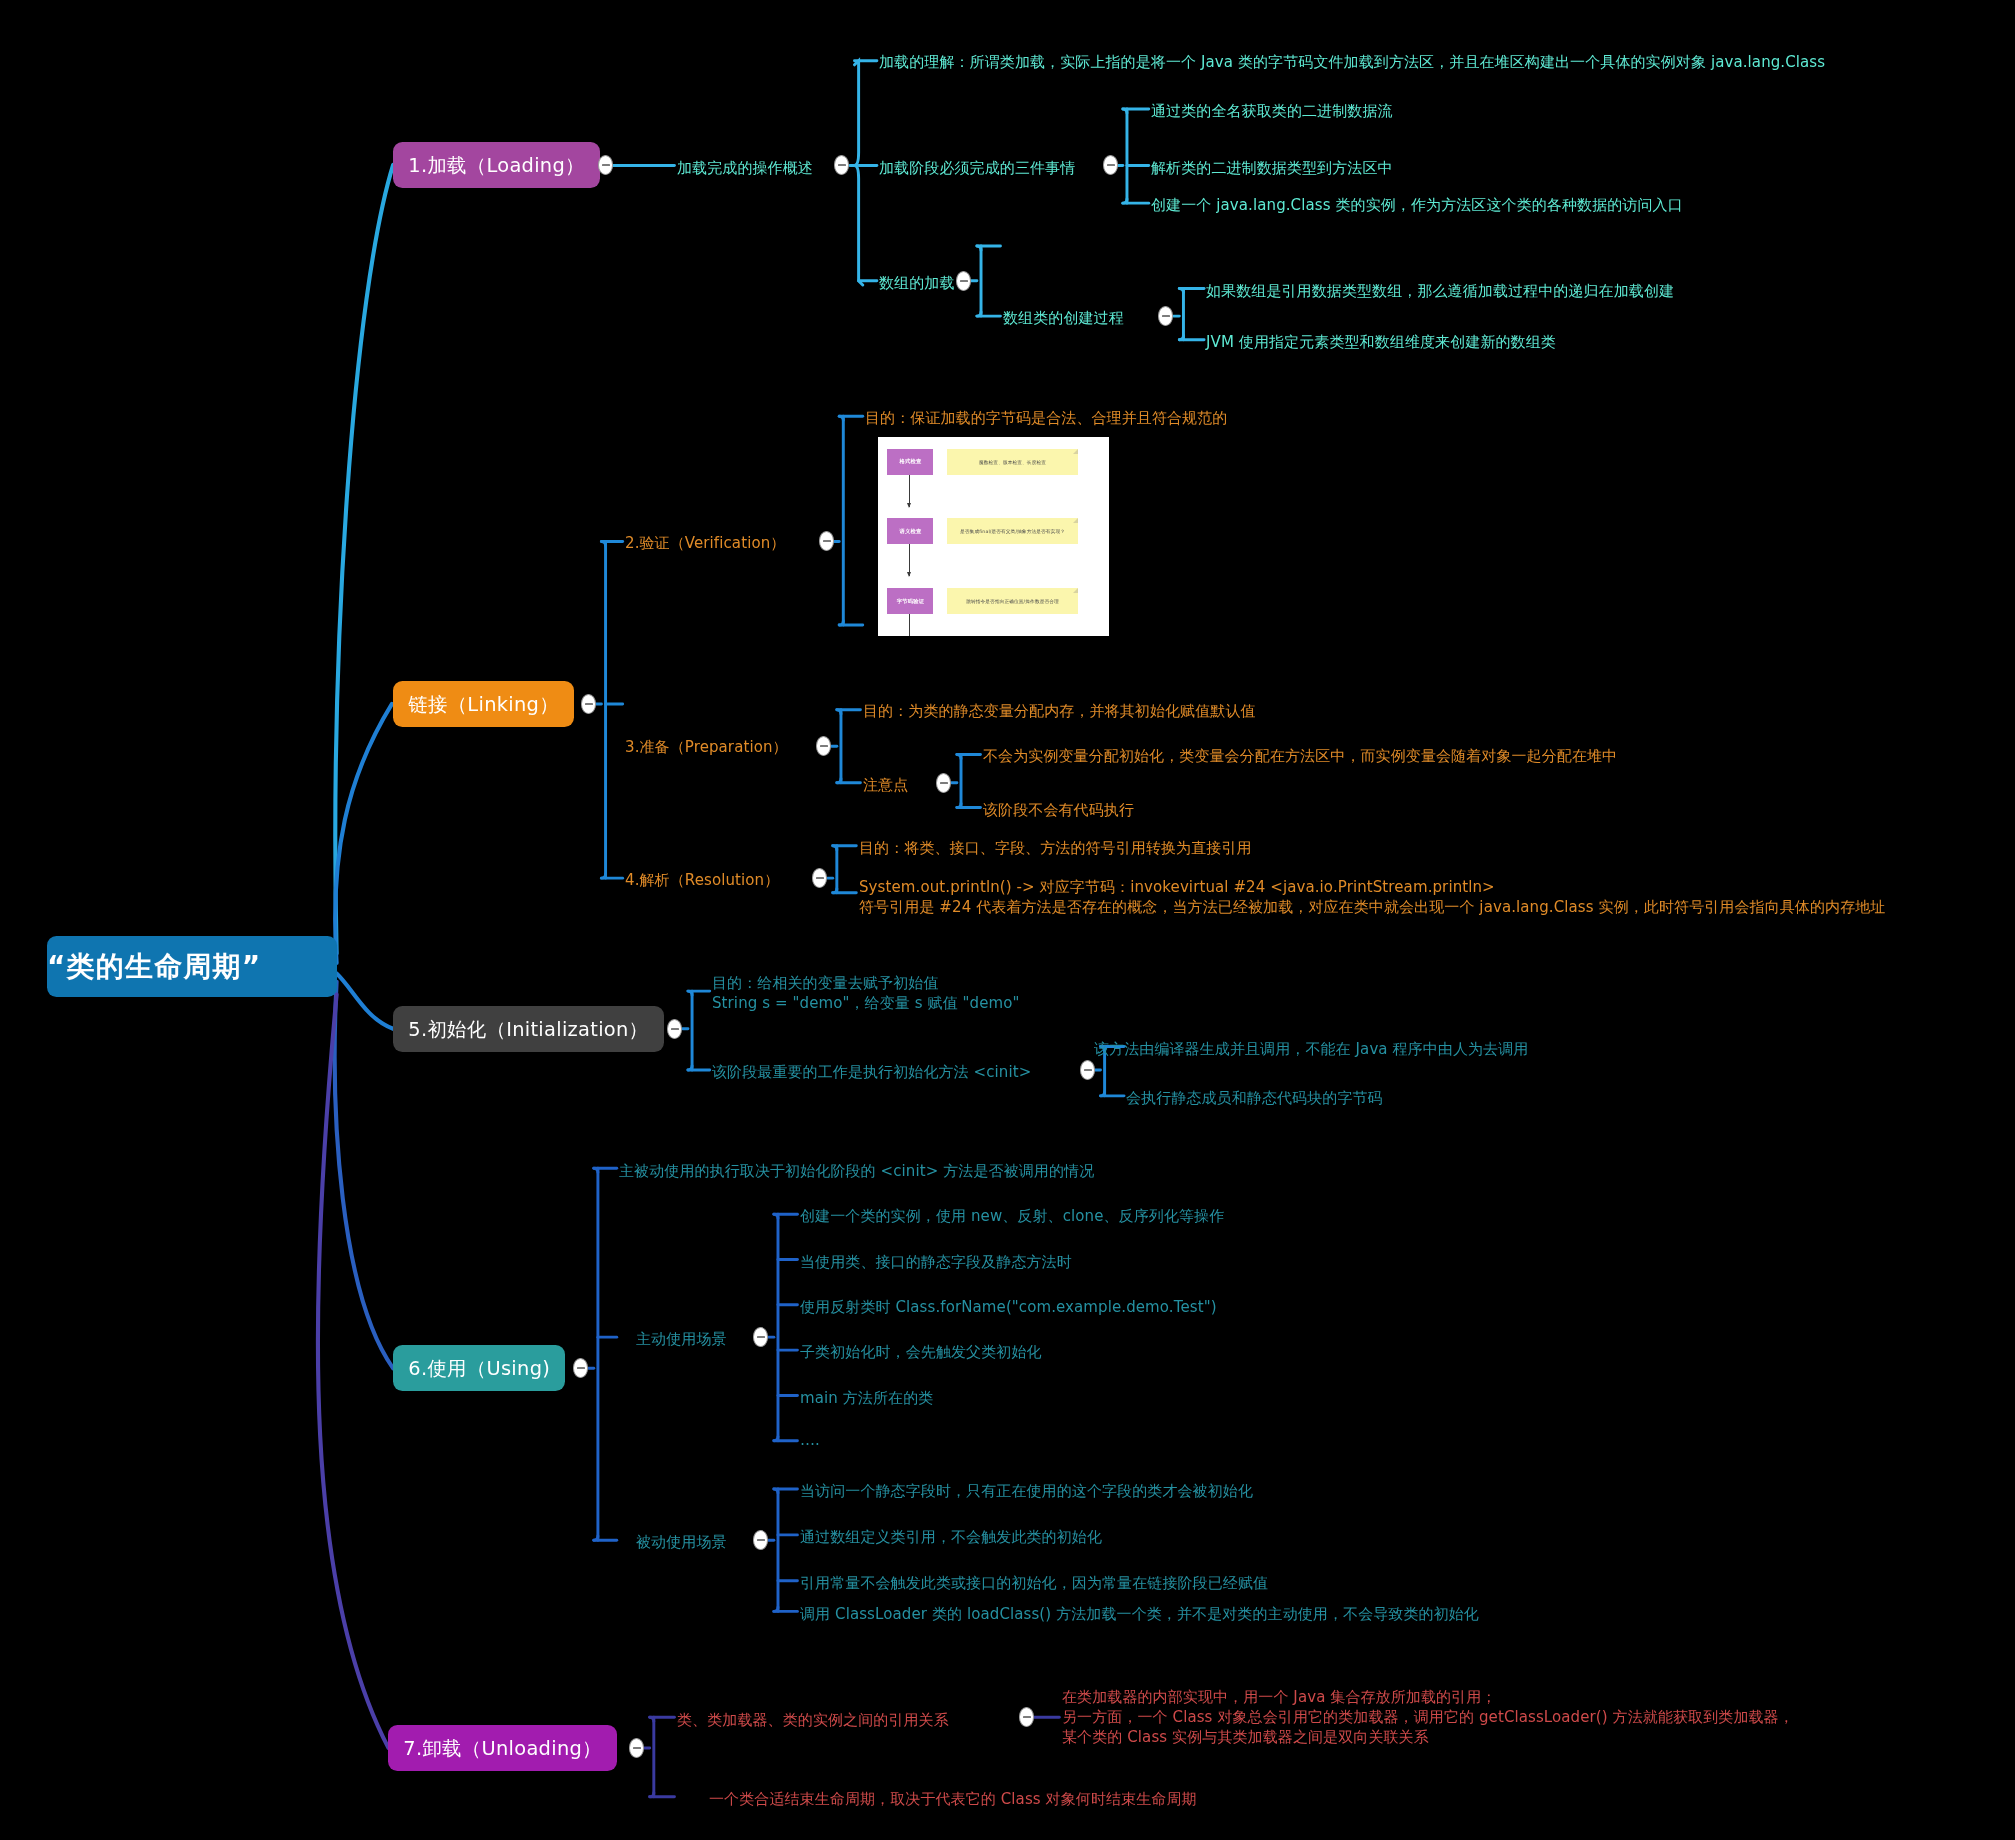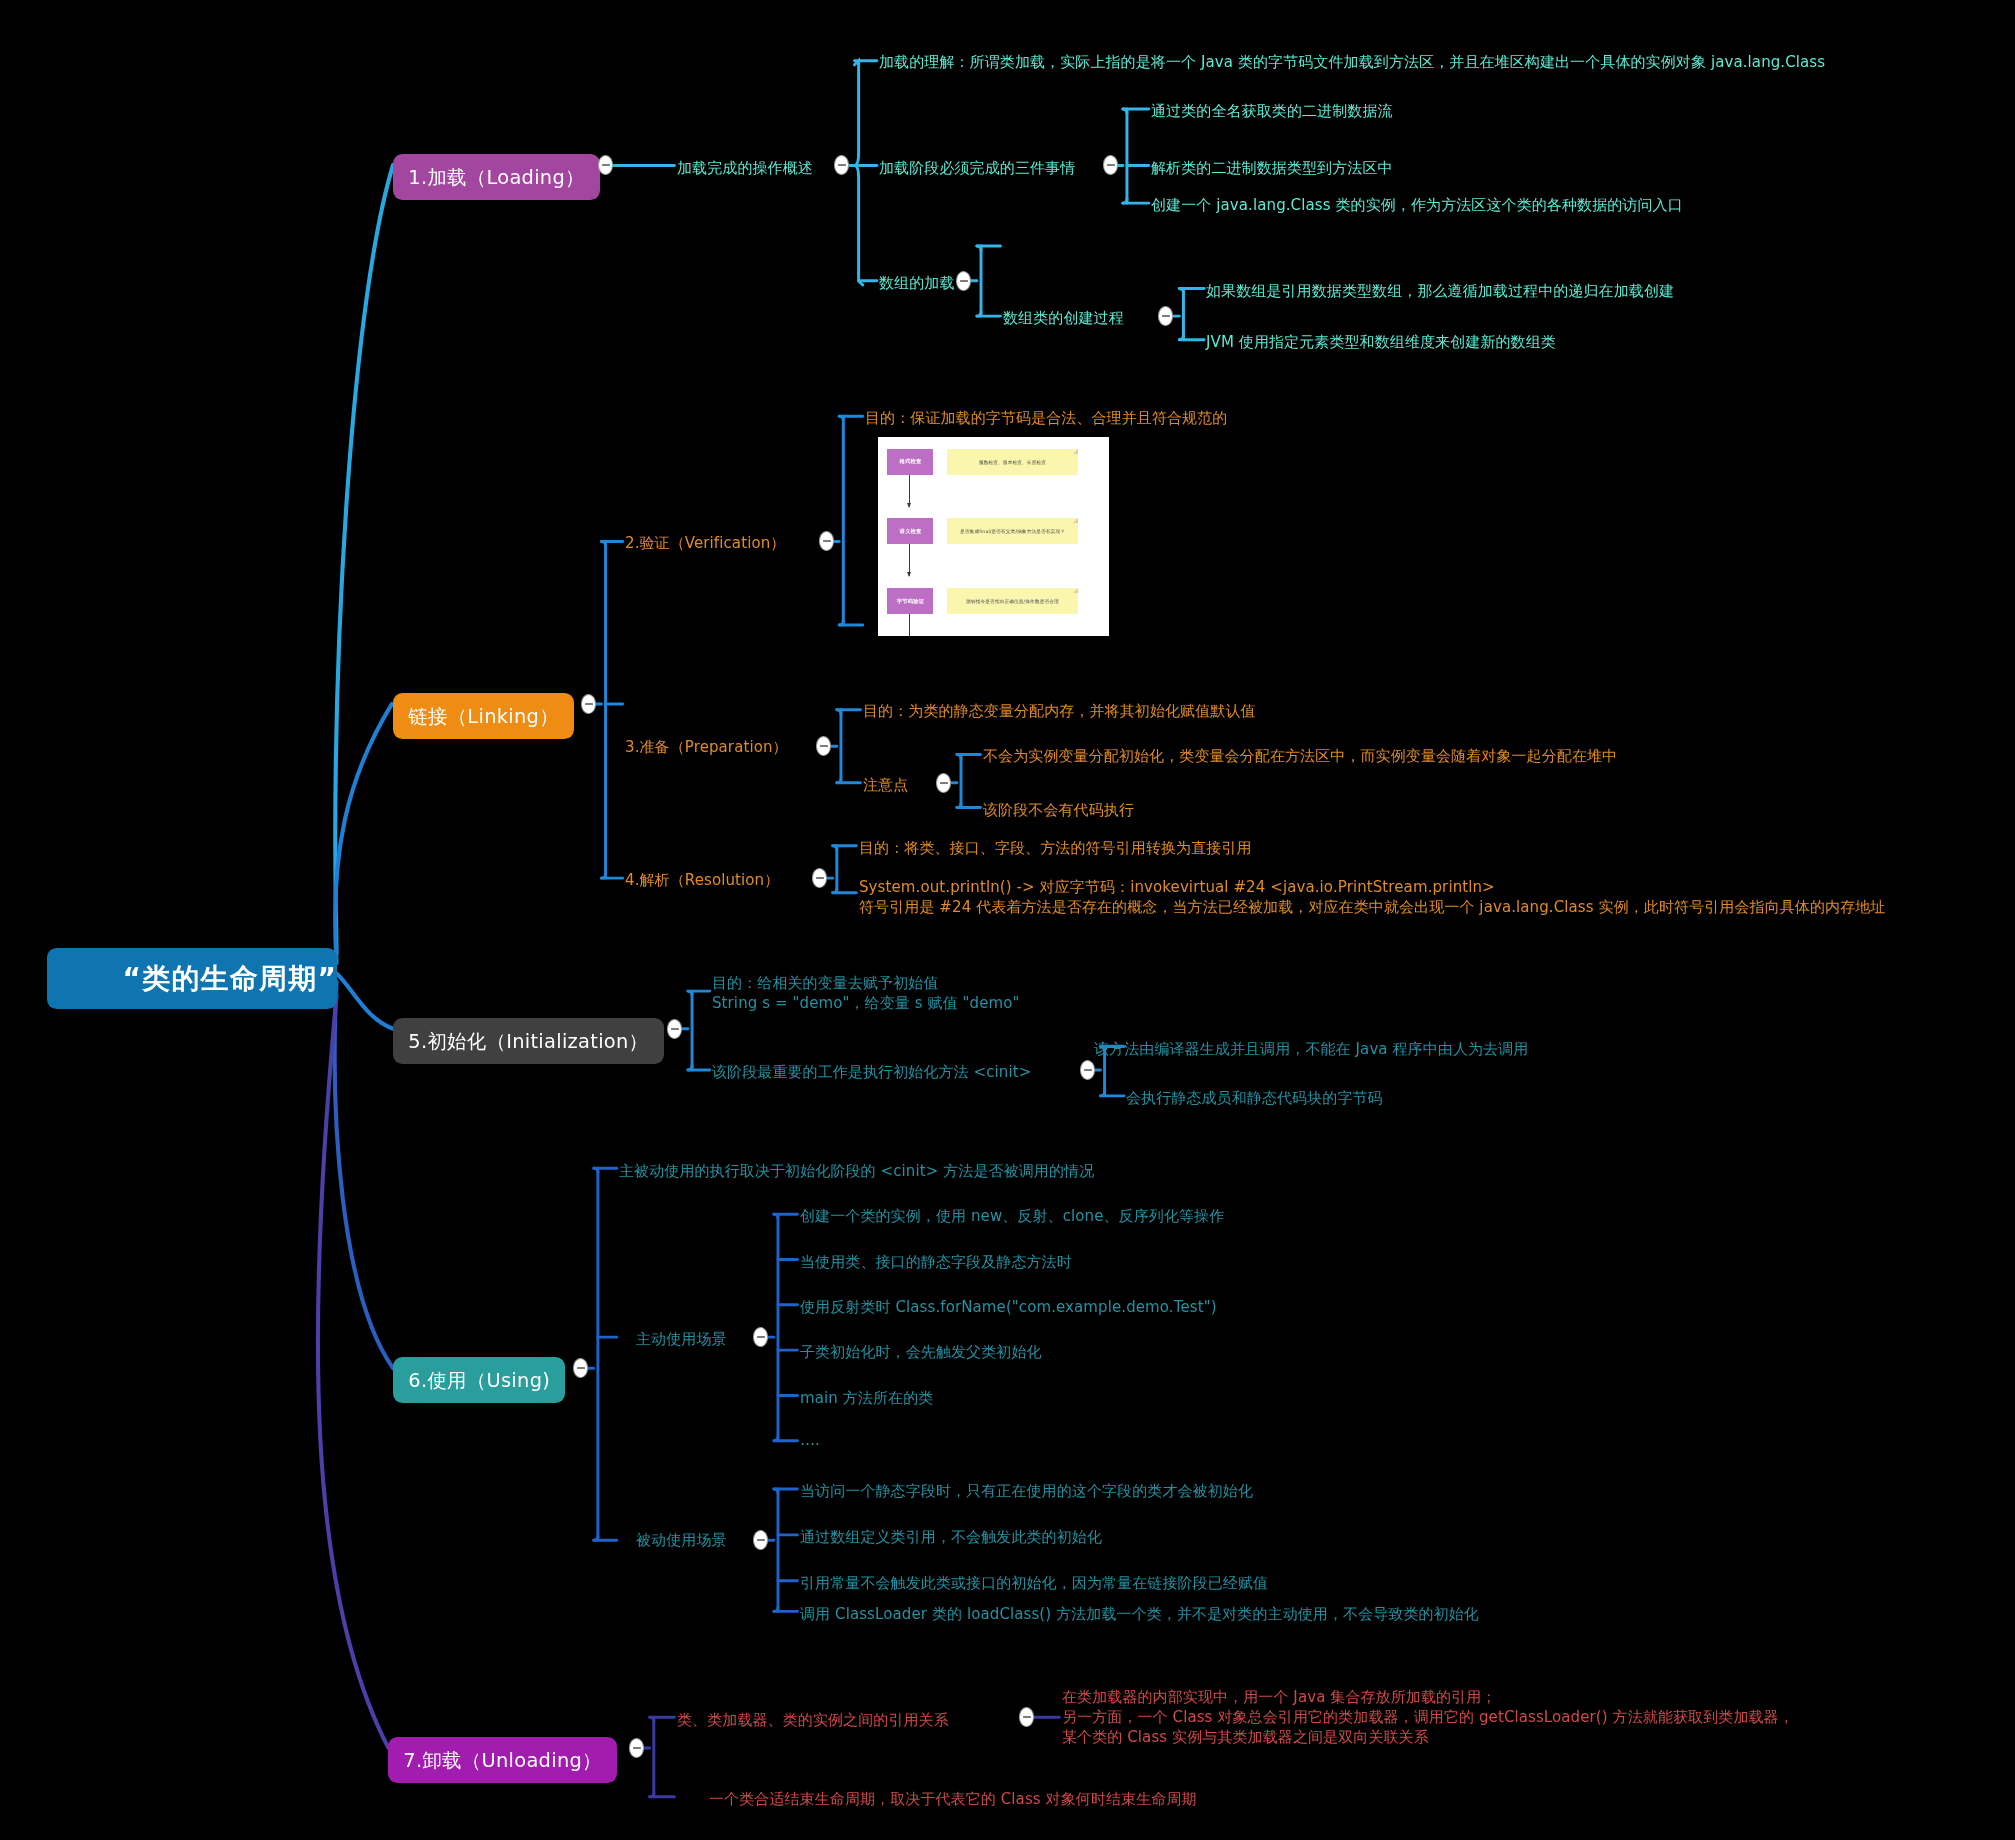--- a/index.html
+++ b/index.html
@@ -14,28 +14,27 @@
     background:#000000;
     overflow:hidden;
   }
   #links{position:absolute;left:0;top:0;width:2015px;height:1841px;pointer-events:none;}
 
   
   .nodebox{
     position:absolute;
     display:flex;
     align-items:center;
-    justify-content:flex-end;
+    justify-content:flex-start;
     border-radius:8.2px;
     color:#ffffff;
     font-weight:400;
     white-space:nowrap;
     letter-spacing:0.3px;
     box-sizing:border-box;
-    margin-top:12px;
   }
   .root{
     left:47px; top:936px; width:290px; height:61px;
     background:#0f75b0; font-size:28px; border-radius:9.4px;
     font-weight:700; letter-spacing:1.2px;
   }
   .lvl1{ font-size:19.4px; padding:0 15.3px; height:46px; border-radius:9.4px;}
 
   
   .txt{
@@ -333,21 +332,21 @@
   <div class="txt t-teal" style="left:636px;top:1329px;">主动使用场景</div>
   <div class="toggle" style="left:753px;top:1327px;"></div>
 
   <div class="txt t-teal" style="left:800px;top:1206px;">创建一个类的实例，使用 new、反射、clone、反序列化等操作</div>
   <div class="txt t-teal" style="left:800px;top:1252px;">当使用类、接口的静态字段及静态方法时</div>
   <div class="txt t-teal" style="left:800px;top:1297px;">使用反射类时 Class.forName("com.example.demo.Test")</div>
   <div class="txt t-teal" style="left:800px;top:1342px;">子类初始化时，会先触发父类初始化</div>
   <div class="txt t-teal" style="left:800px;top:1388px;">main 方法所在的类</div>
   <div class="txt t-teal" style="left:800px;top:1430px;">….</div>
 
-  <div class="txt t-teal" style="left:636px;top:1532px;font-family:Liberation Mono, monospace;">被动使用场景</div>
+  <div class="txt t-teal" style="left:636px;top:1532px;">被动使用场景</div>
   <div class="toggle" style="left:753px;top:1530px;"></div>
 
   <div class="txt t-teal" style="left:800px;top:1481px;">当访问一个静态字段时，只有正在使用的这个字段的类才会被初始化</div>
   <div class="txt t-teal" style="left:800px;top:1527px;">通过数组定义类引用，不会触发此类的初始化</div>
   <div class="txt t-teal" style="left:800px;top:1573px;">引用常量不会触发此类或接口的初始化，因为常量在链接阶段已经赋值</div>
   <div class="txt t-teal" style="left:800px;top:1604px;">调用 ClassLoader 类的 loadClass() 方法加载一个类，并不是对类的主动使用，不会导致类的初始化</div>
 
   <div class="nodebox lvl1" style="left:388px;top:1725px;background:#a21caf;">
     <span>7.卸载（Unloading）</span>
   </div>

